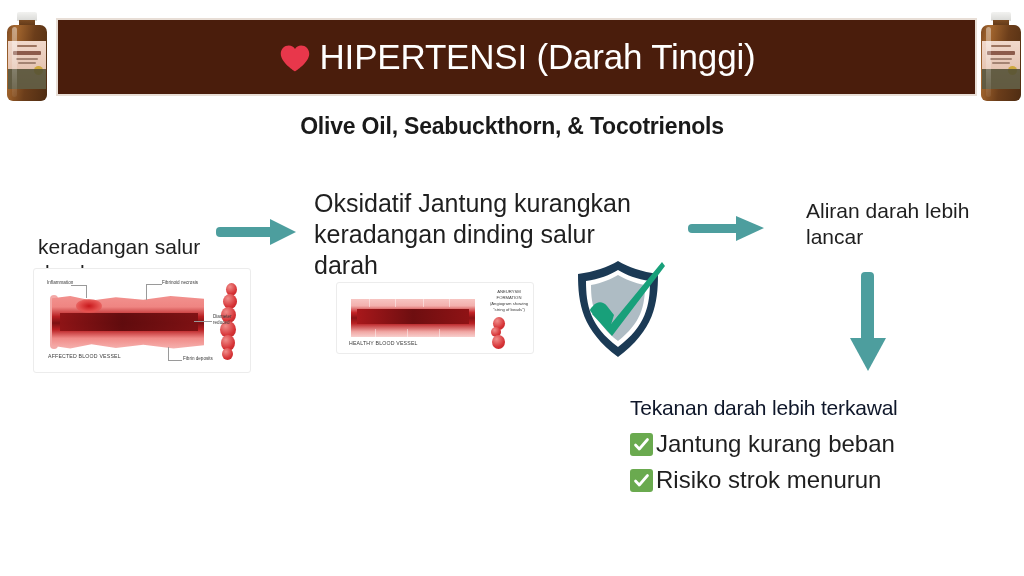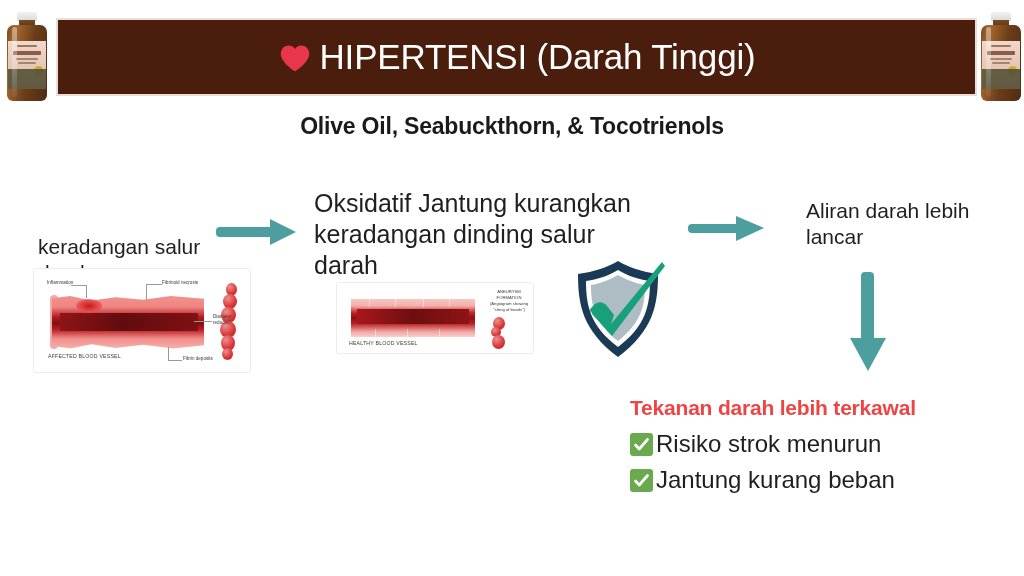--- a/index.html
+++ b/index.html
@@ -132,21 +132,21 @@
   }
   .v2-striae { position:absolute; background: rgba(255,255,255,.45); width:1px; }
   .v2-beads { position:absolute; left:152px; top:34px; width:20px; height:34px; }
 
   
   .shield-wrap { position:absolute; left:566px; top:258px; width:104px; height:102px; }
 
   
   .result-head {
     position:absolute; left:630px; top:396px; width:380px;
-    font-size:21px; font-weight:700; color:#ef4444; letter-spacing:-0.2px; white-space:nowrap;
+    font-size:21px; font-weight:400; color:#0f172a; letter-spacing:-0.2px; white-space:nowrap;
   }
   .result-list { position:absolute; left:630px; top:430px; width:380px; }
   .result-item {
     display:flex; align-items:center; gap:3px;
     font-size:24px; color:#1f1f1f; margin-bottom:8px; line-height:1.18;
   }
   .chk-box {
     flex: 0 0 auto; width:23px; height:23px; background:#6aaa4f; border-radius:3px;
     display:flex; align-items:center; justify-content:center;
   }
@@ -314,25 +314,25 @@
 
   <div class="result-head">Tekanan darah lebih terkawal</div>
 
   <div class="result-list">
     <div class="result-item">
       <span class="chk-box">
         <svg width="17" height="17" viewBox="0 0 17 17" aria-hidden="true">
           <path d="M2.5 9 L6.3 13 L14.5 3.5" stroke="#ffffff" stroke-width="2.7" fill="none" stroke-linecap="round" stroke-linejoin="round"></path>
         </svg>
       </span>
-      <span>Risiko strok menurun</span>
+      <span>Jantung kurang beban</span>
     </div>
     <div class="result-item">
       <span class="chk-box">
         <svg width="17" height="17" viewBox="0 0 17 17" aria-hidden="true">
           <path d="M2.5 9 L6.3 13 L14.5 3.5" stroke="#ffffff" stroke-width="2.7" fill="none" stroke-linecap="round" stroke-linejoin="round"></path>
         </svg>
       </span>
-      <span>Jantung kurang beban</span>
+      <span>Risiko strok menurun</span>
     </div>
   </div>
 
 </div>
 
 </body></html>

